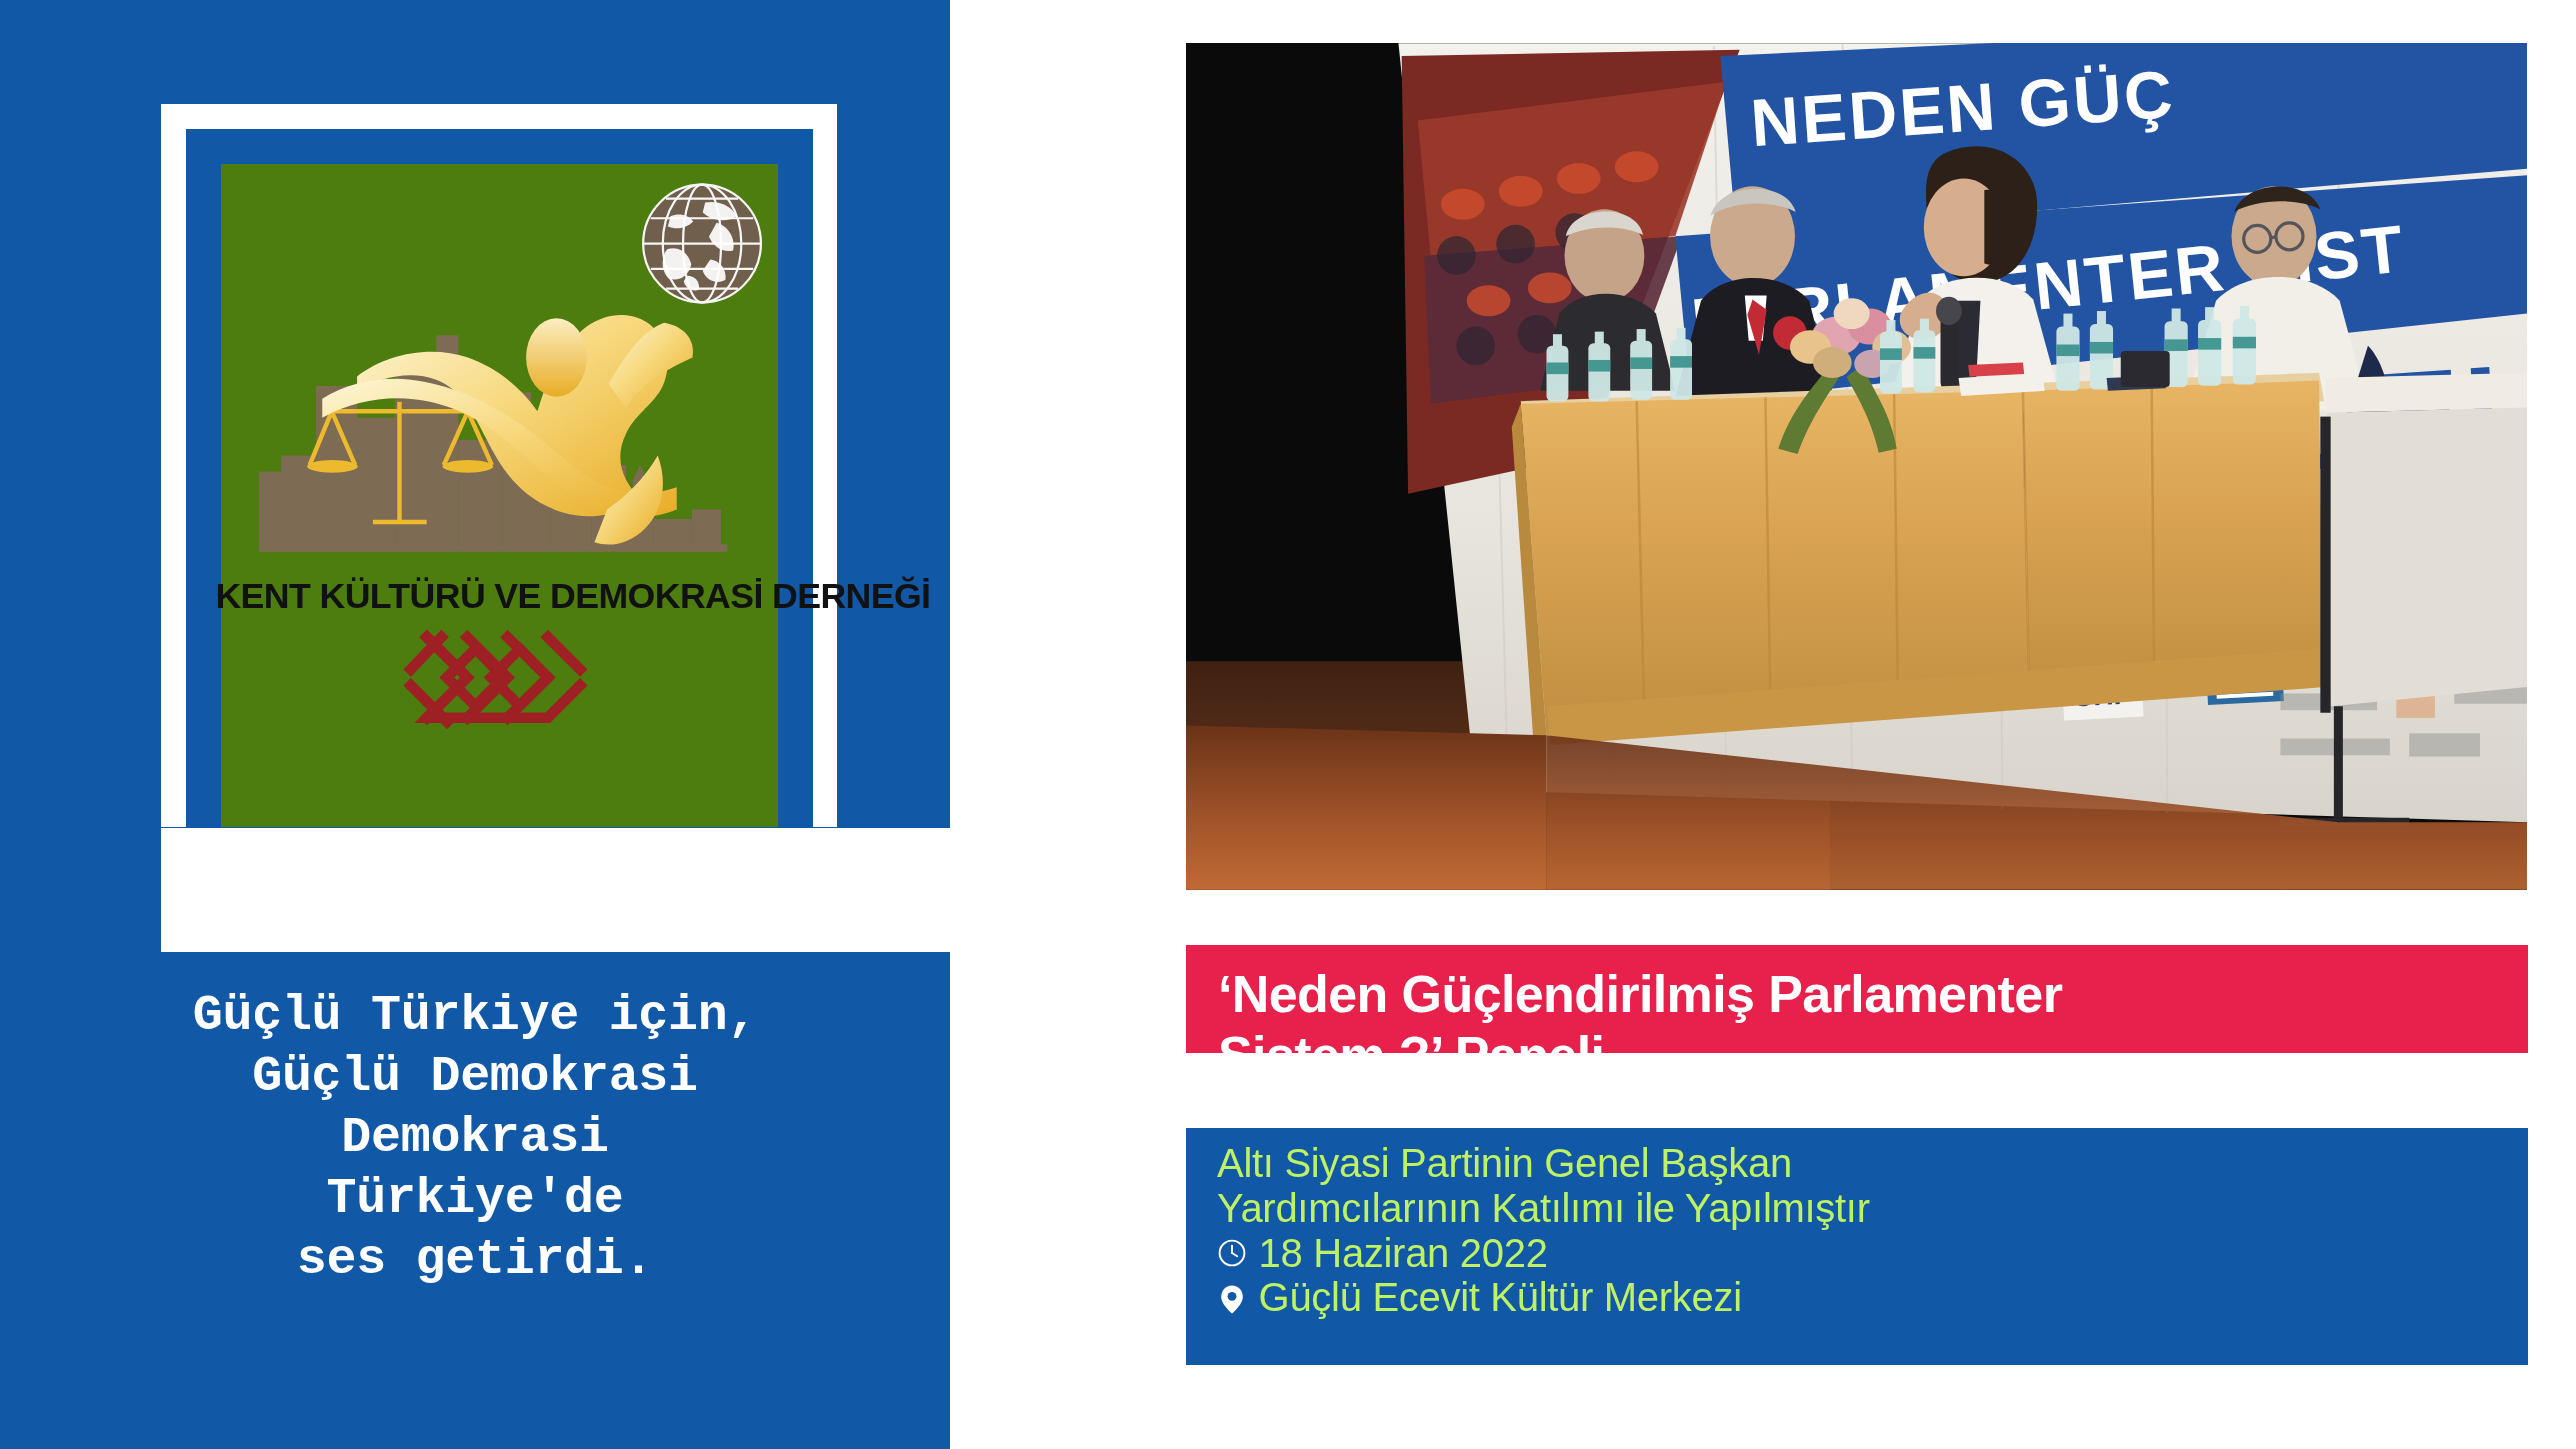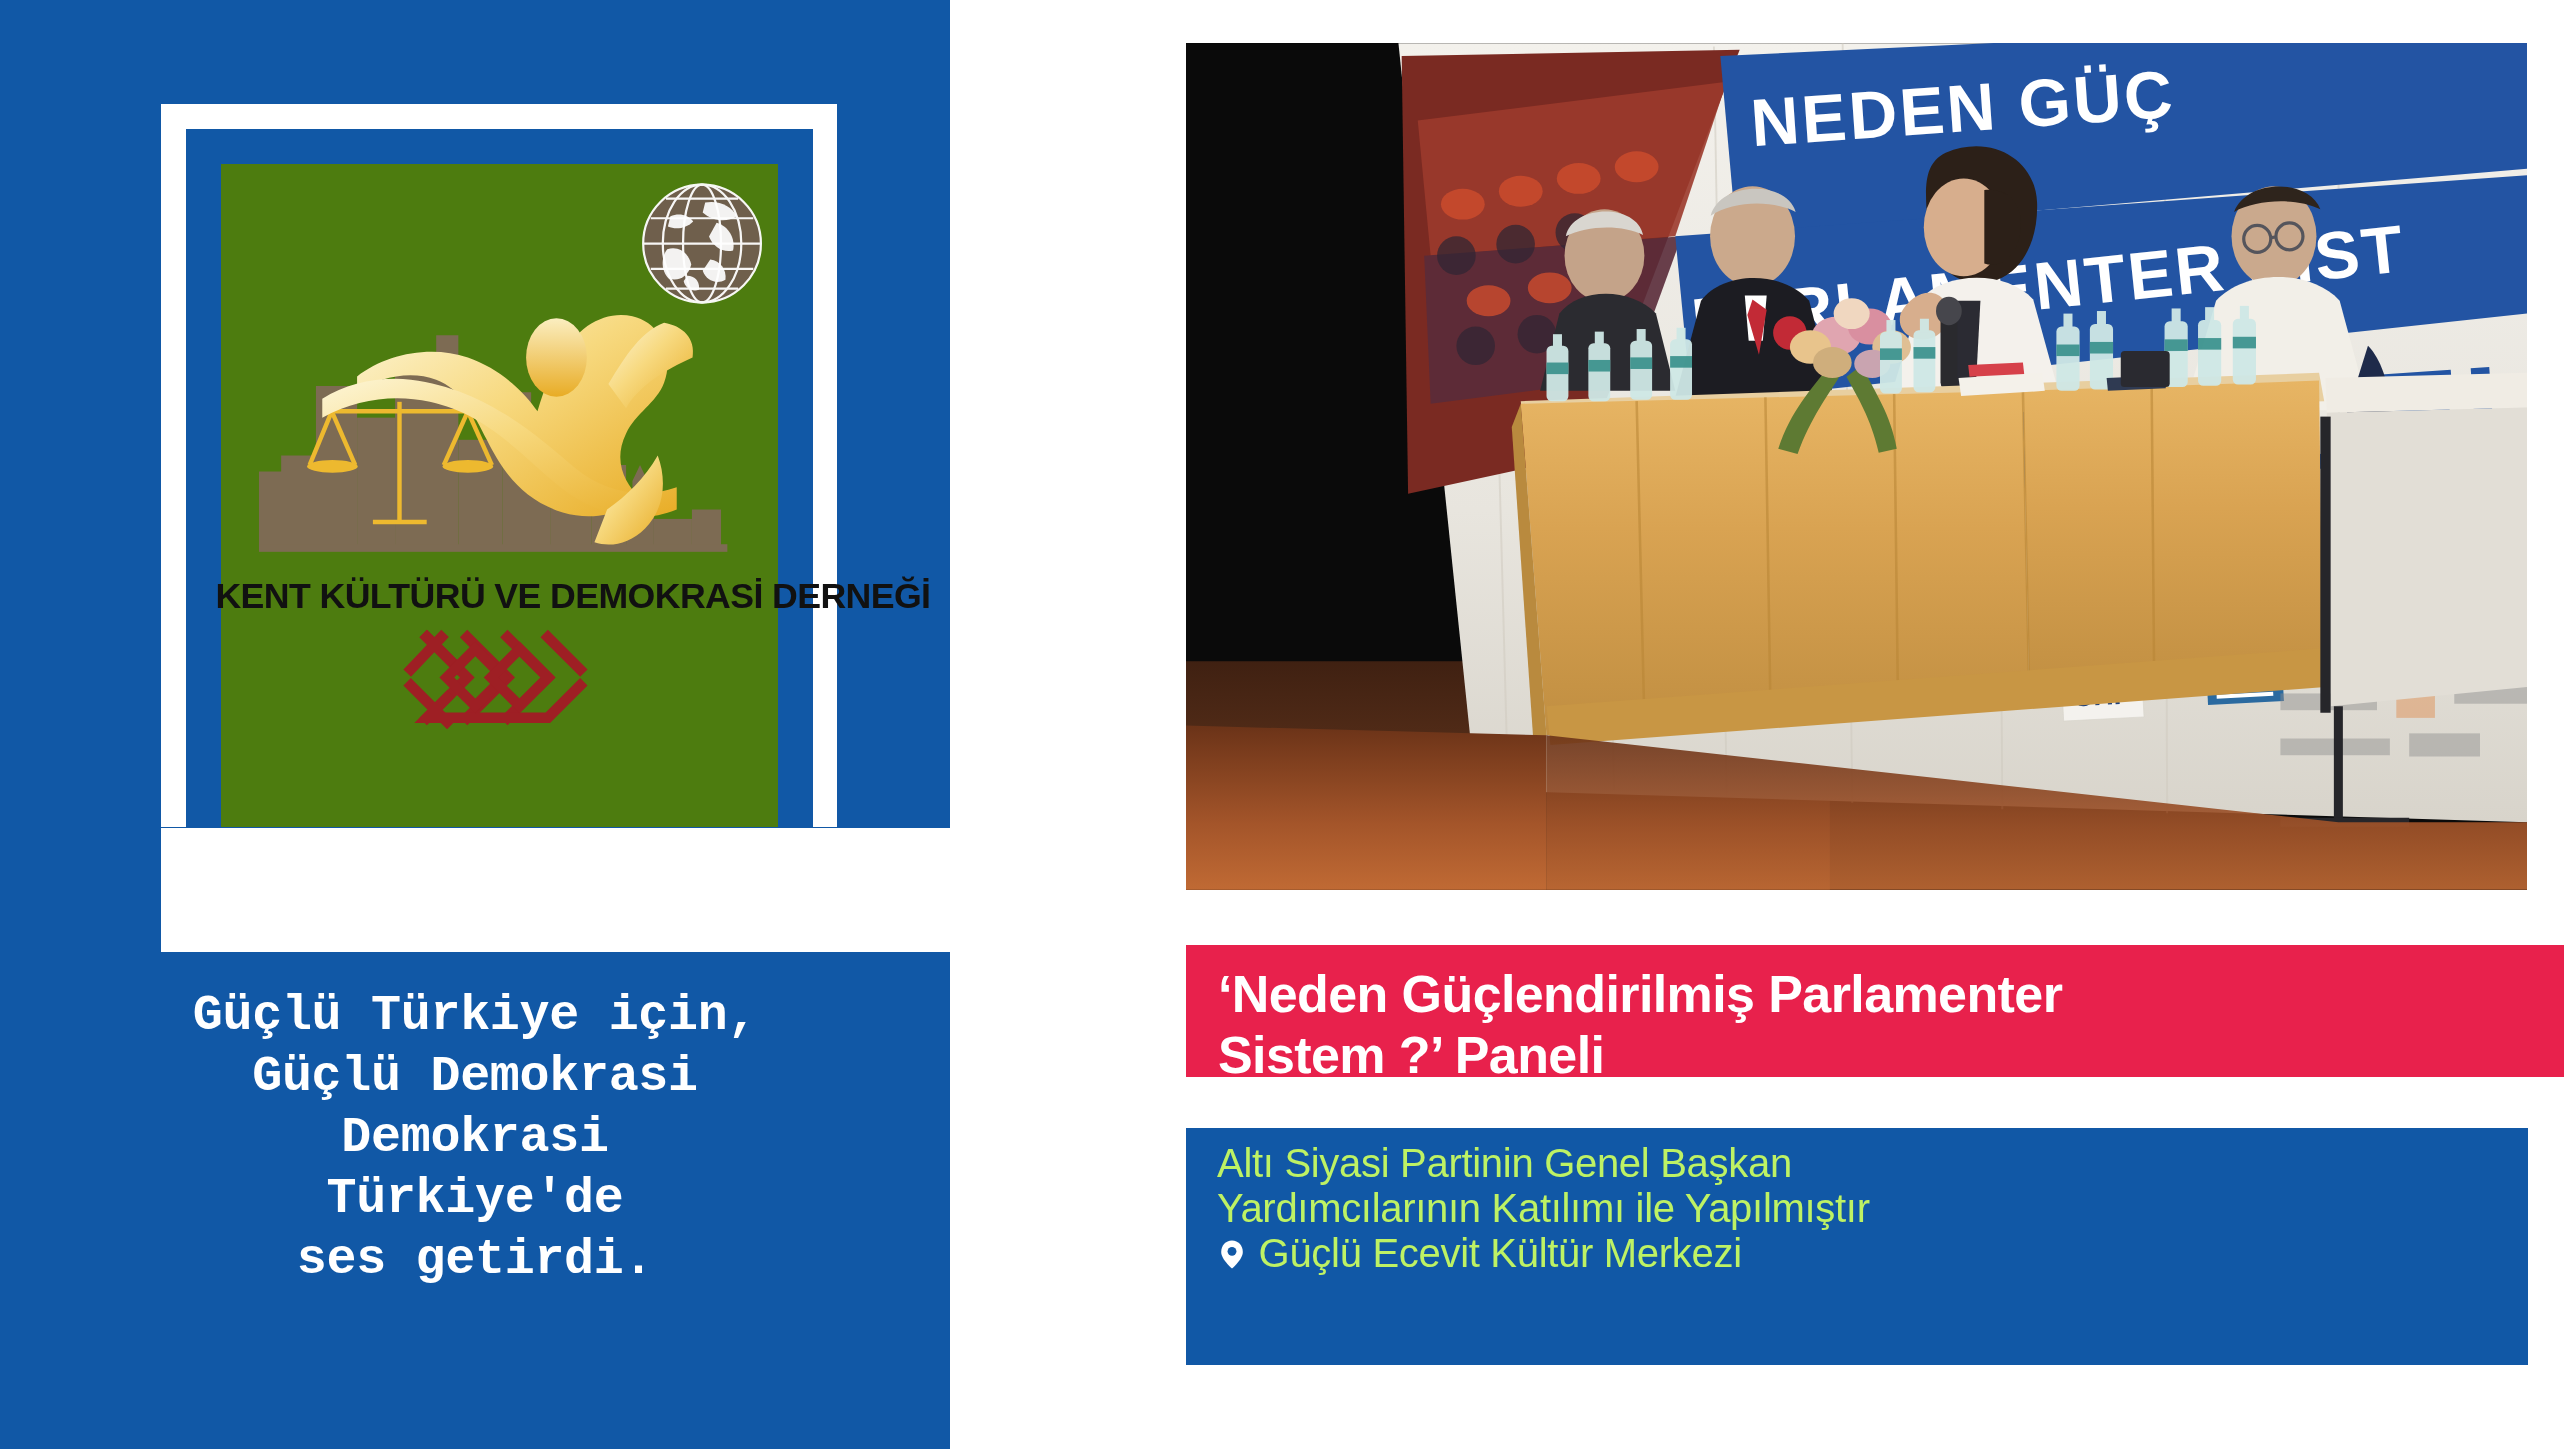--- a/index.html
+++ b/index.html
@@ -40,22 +40,22 @@
                    font-family:Liberation Mono, monospace;
                    font-weight:bold; font-size:50px; line-height:1.22;
                    letter-spacing:-0.3px; }
   #left-headline .ln { display:block; }
 
   
   #photo { position:absolute; left:1186px; top:43px; width:1341px; height:847px;
            overflow:hidden; background:#060606; }
   #photo svg { display:block; }
 
-  #title-bar { position:absolute; left:1186px; top:945px; width:1342px; height:132px;
-               background:#e8214c;padding-left:36px; }
+  #title-bar { position:absolute; left:1186px; top:945px; width:1342px; height:108px;
+               background:#e8214c; }
   #title-bar .t { position:absolute; left:32px; top:19.3px; right:19.3px;
                   color:#ffffff; font-family:"Liberation Sans", sans-serif;
                   font-weight:bold; font-size:52px; line-height:1.16;
                   letter-spacing:-0.6px; }
 
   #info-box { position:absolute; left:1186px; top:1128px; width:1342px; height:237px;
               background:#1158a6; }
   #info-box .body { position:absolute; left:31px; top:13px; right:15.5px;
                     color:#bef264; font-family:"Liberation Sans", sans-serif;
                     font-weight:400; font-size:40px; line-height:1.12;
@@ -488,20 +488,30 @@
     <span style="display:block">Sistem ?’ Paneli</span>
   </div>
 </div>
 
 <div id="info-box">
   <div class="body">
     <span class="line">Altı Siyasi Partinin Genel Başkan</span>
     <span class="line">Yardımcılarının Katılımı ile Yapılmıştır</span>
     <span class="line meta">
       <span class="glyph">
+        <svg width="30" height="30" viewBox="0 0 46 46">
+          <circle cx="23" cy="23" r="19" fill="none" stroke="#ffffff" stroke-width="3"></circle>
+          <line x1="23" y1="23" x2="23" y2="12" stroke="#ffffff" stroke-width="3" stroke-linecap="round"></line>
+          <line x1="23" y1="23" x2="31" y2="28" stroke="#ffffff" stroke-width="3" stroke-linecap="round"></line>
+        </svg>
+      </span>
+      <span>18 Haziran 2022</span>
+    </span>
+    <span class="line meta">
+      <span class="glyph">
         <svg width="30" height="33" viewBox="0 0 46 52">
           <path d="M23 4 C33 4 40 12 40 22 C40 34 23 48 23 48 C23 48 6 34 6 22 C6 12 13 4 23 4 Z" fill="#ffffff"></path>
           <circle cx="23" cy="21" r="7" fill="#1158a6"></circle>
         </svg>
       </span>
       <span>Güçlü Ecevit Kültür Merkezi</span>
     </span>
   </div>
 </div>
 

